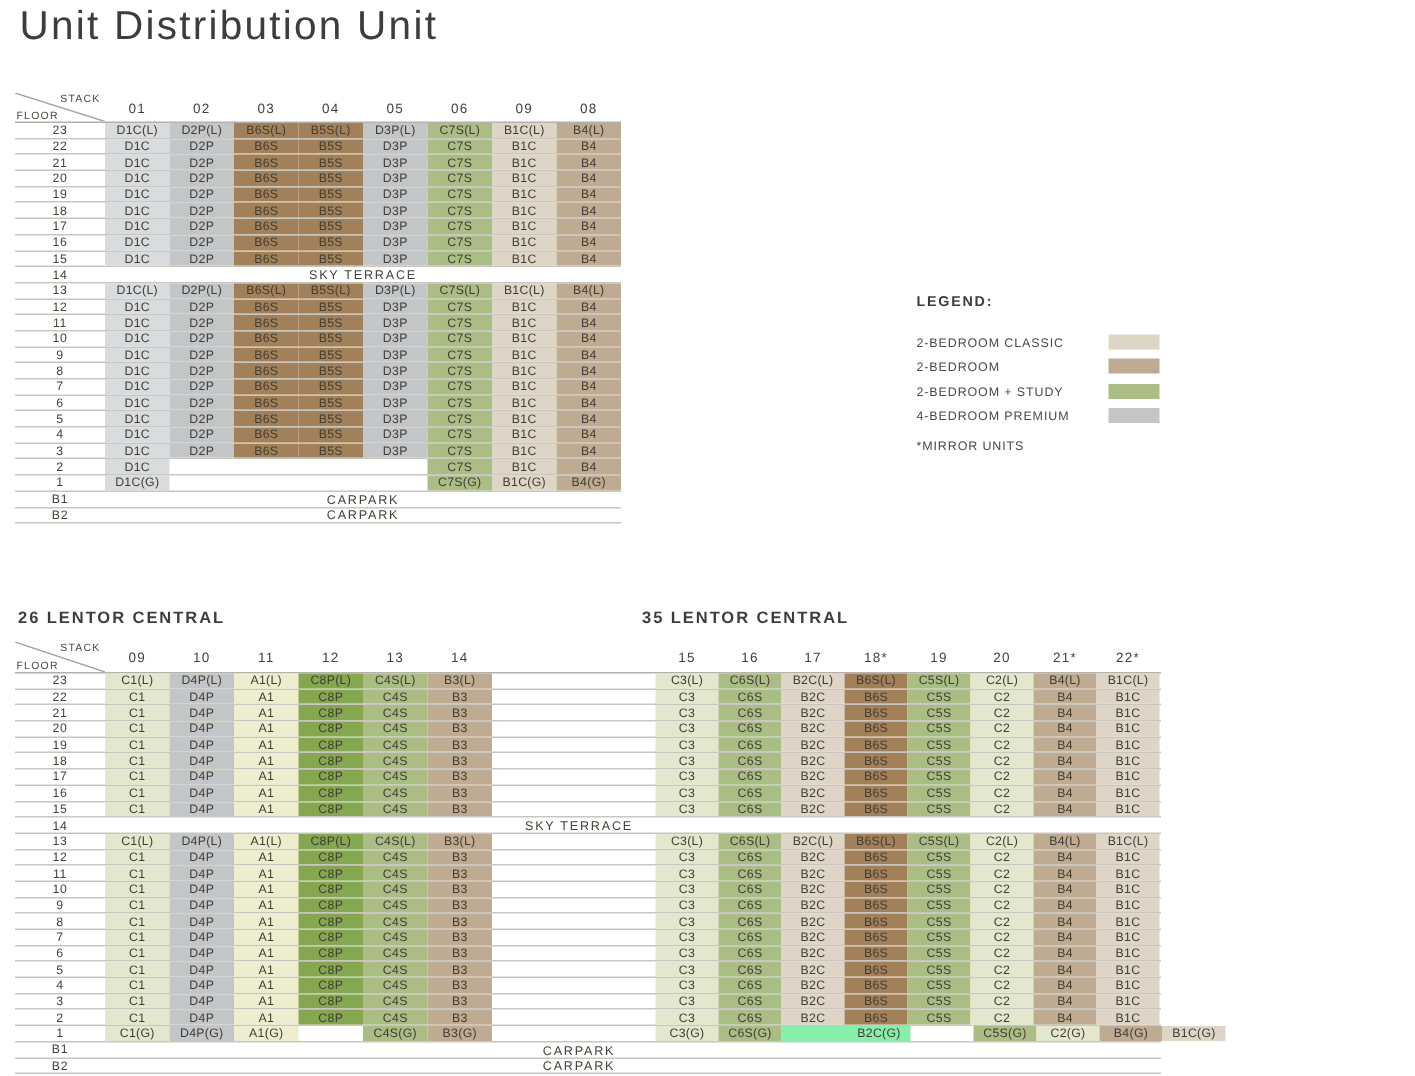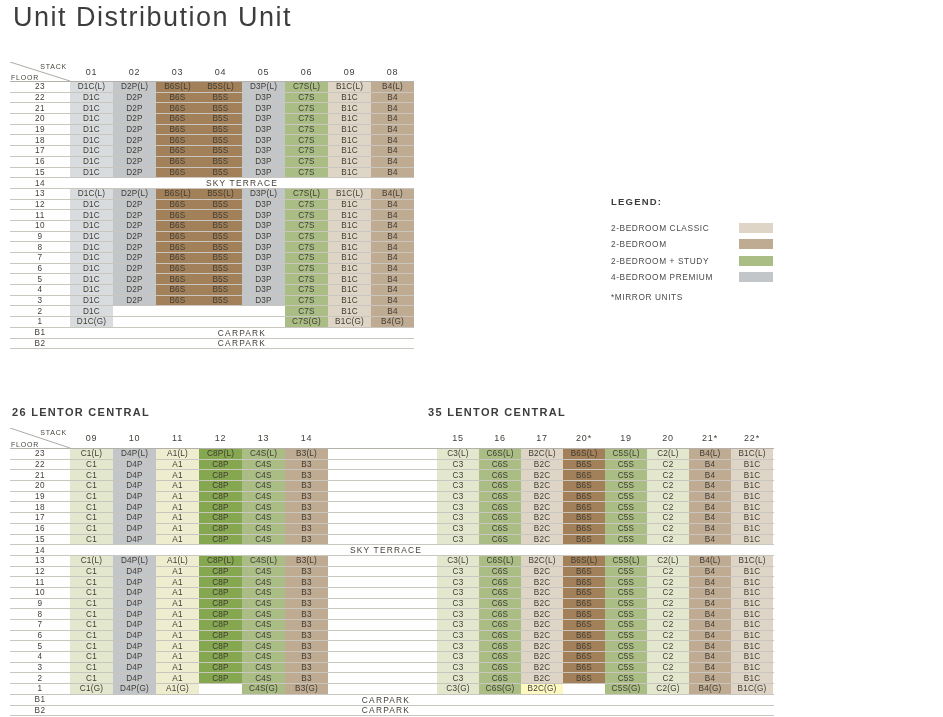--- a/index.html
+++ b/index.html
@@ -369,21 +369,21 @@
         <div class="stack-cell w43">09</div>
         <div class="stack-cell w43">10</div>
         <div class="stack-cell w43">11</div>
         <div class="stack-cell w43">12</div>
         <div class="stack-cell w43">13</div>
         <div class="stack-cell w43">14</div>
         <div class="gap-cell"></div>
         <div class="stack-cell w42">15</div>
         <div class="stack-cell w42">16</div>
         <div class="stack-cell w42">17</div>
-        <div class="stack-cell w42">20*</div>
+        <div class="stack-cell w42">18*</div>
         <div class="stack-cell w42">19</div>
         <div class="stack-cell w42">20</div>
         <div class="stack-cell w42">21*</div>
         <div class="stack-cell w42">22*</div>
       </div>
   </div>
   <div id="lower-rows">
       <div class="t-row">
         <div class="floor-cell">23</div>
         <div class="unit-cell w43" style="background: rgb(227, 231, 205);">C1(L)</div>
@@ -770,21 +770,21 @@
         <div class="floor-cell">1</div>
         <div class="unit-cell w43" style="background: rgb(227, 231, 205);">C1(G)</div>
         <div class="unit-cell w43" style="background: rgb(195, 198, 201);">D4P(G)</div>
         <div class="unit-cell w43" style="background: rgb(238, 237, 208);">A1(G)</div>
         <div class="unit-cell w43"></div>
         <div class="unit-cell w43" style="background: rgb(169, 189, 133);">C4S(G)</div>
         <div class="unit-cell w43" style="background: rgb(191, 171, 146);">B3(G)</div>
         <div class="gap-cell"></div>
         <div class="unit-cell w42" style="background: rgb(227, 231, 205);">C3(G)</div>
         <div class="unit-cell w42" style="background: rgb(169, 189, 133);">C6S(G)</div>
-        <div class="unit-cell w42" style="background: #fef9c3;">B2C(G)</div>
+        <div class="unit-cell w42" style="background: #86efac; padding-left: 44px;">B2C(G)</div>
         <div class="unit-cell w42"></div>
         <div class="unit-cell w42" style="background: rgb(169, 189, 133);">C5S(G)</div>
         <div class="unit-cell w42" style="background: rgb(227, 231, 205);">C2(G)</div>
         <div class="unit-cell w42" style="background: rgb(191, 171, 146);">B4(G)</div>
         <div class="unit-cell w42" style="background: rgb(222, 213, 198);">B1C(G)</div>
       </div>
       <div class="t-row">
         <div class="floor-cell">B1</div>
         <div class="span-cell span-shift">CARPARK</div>
       </div>

